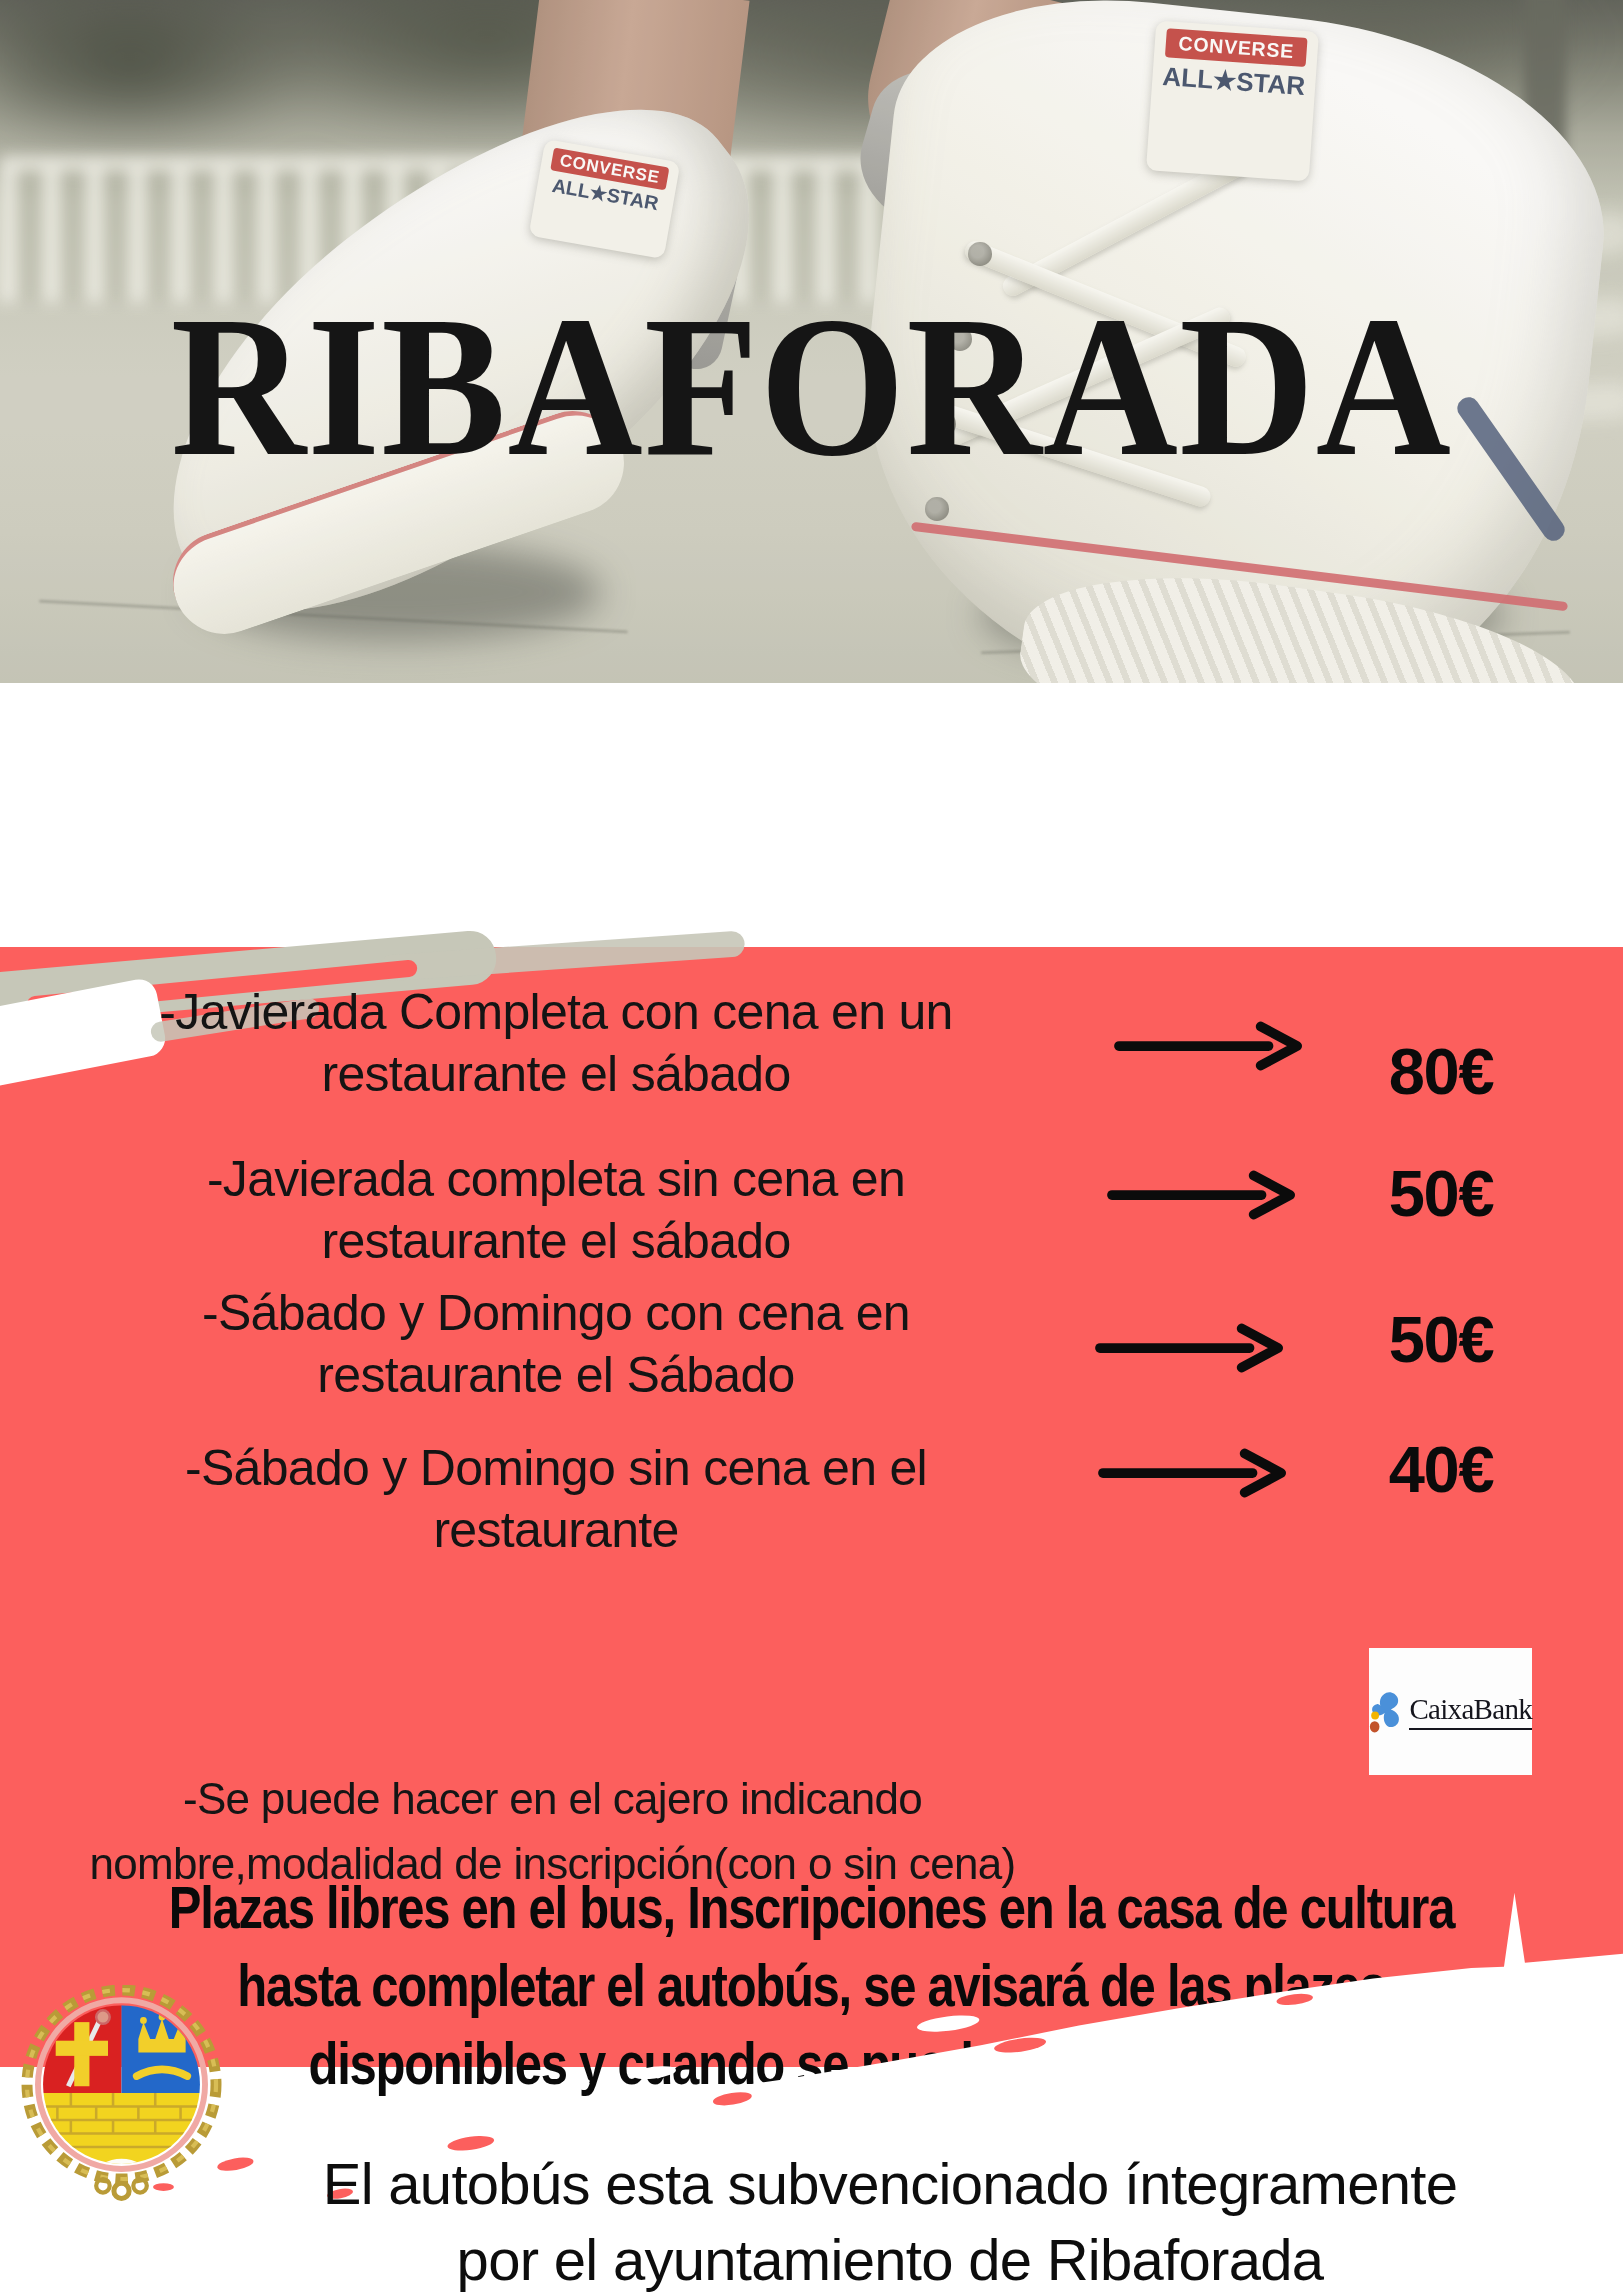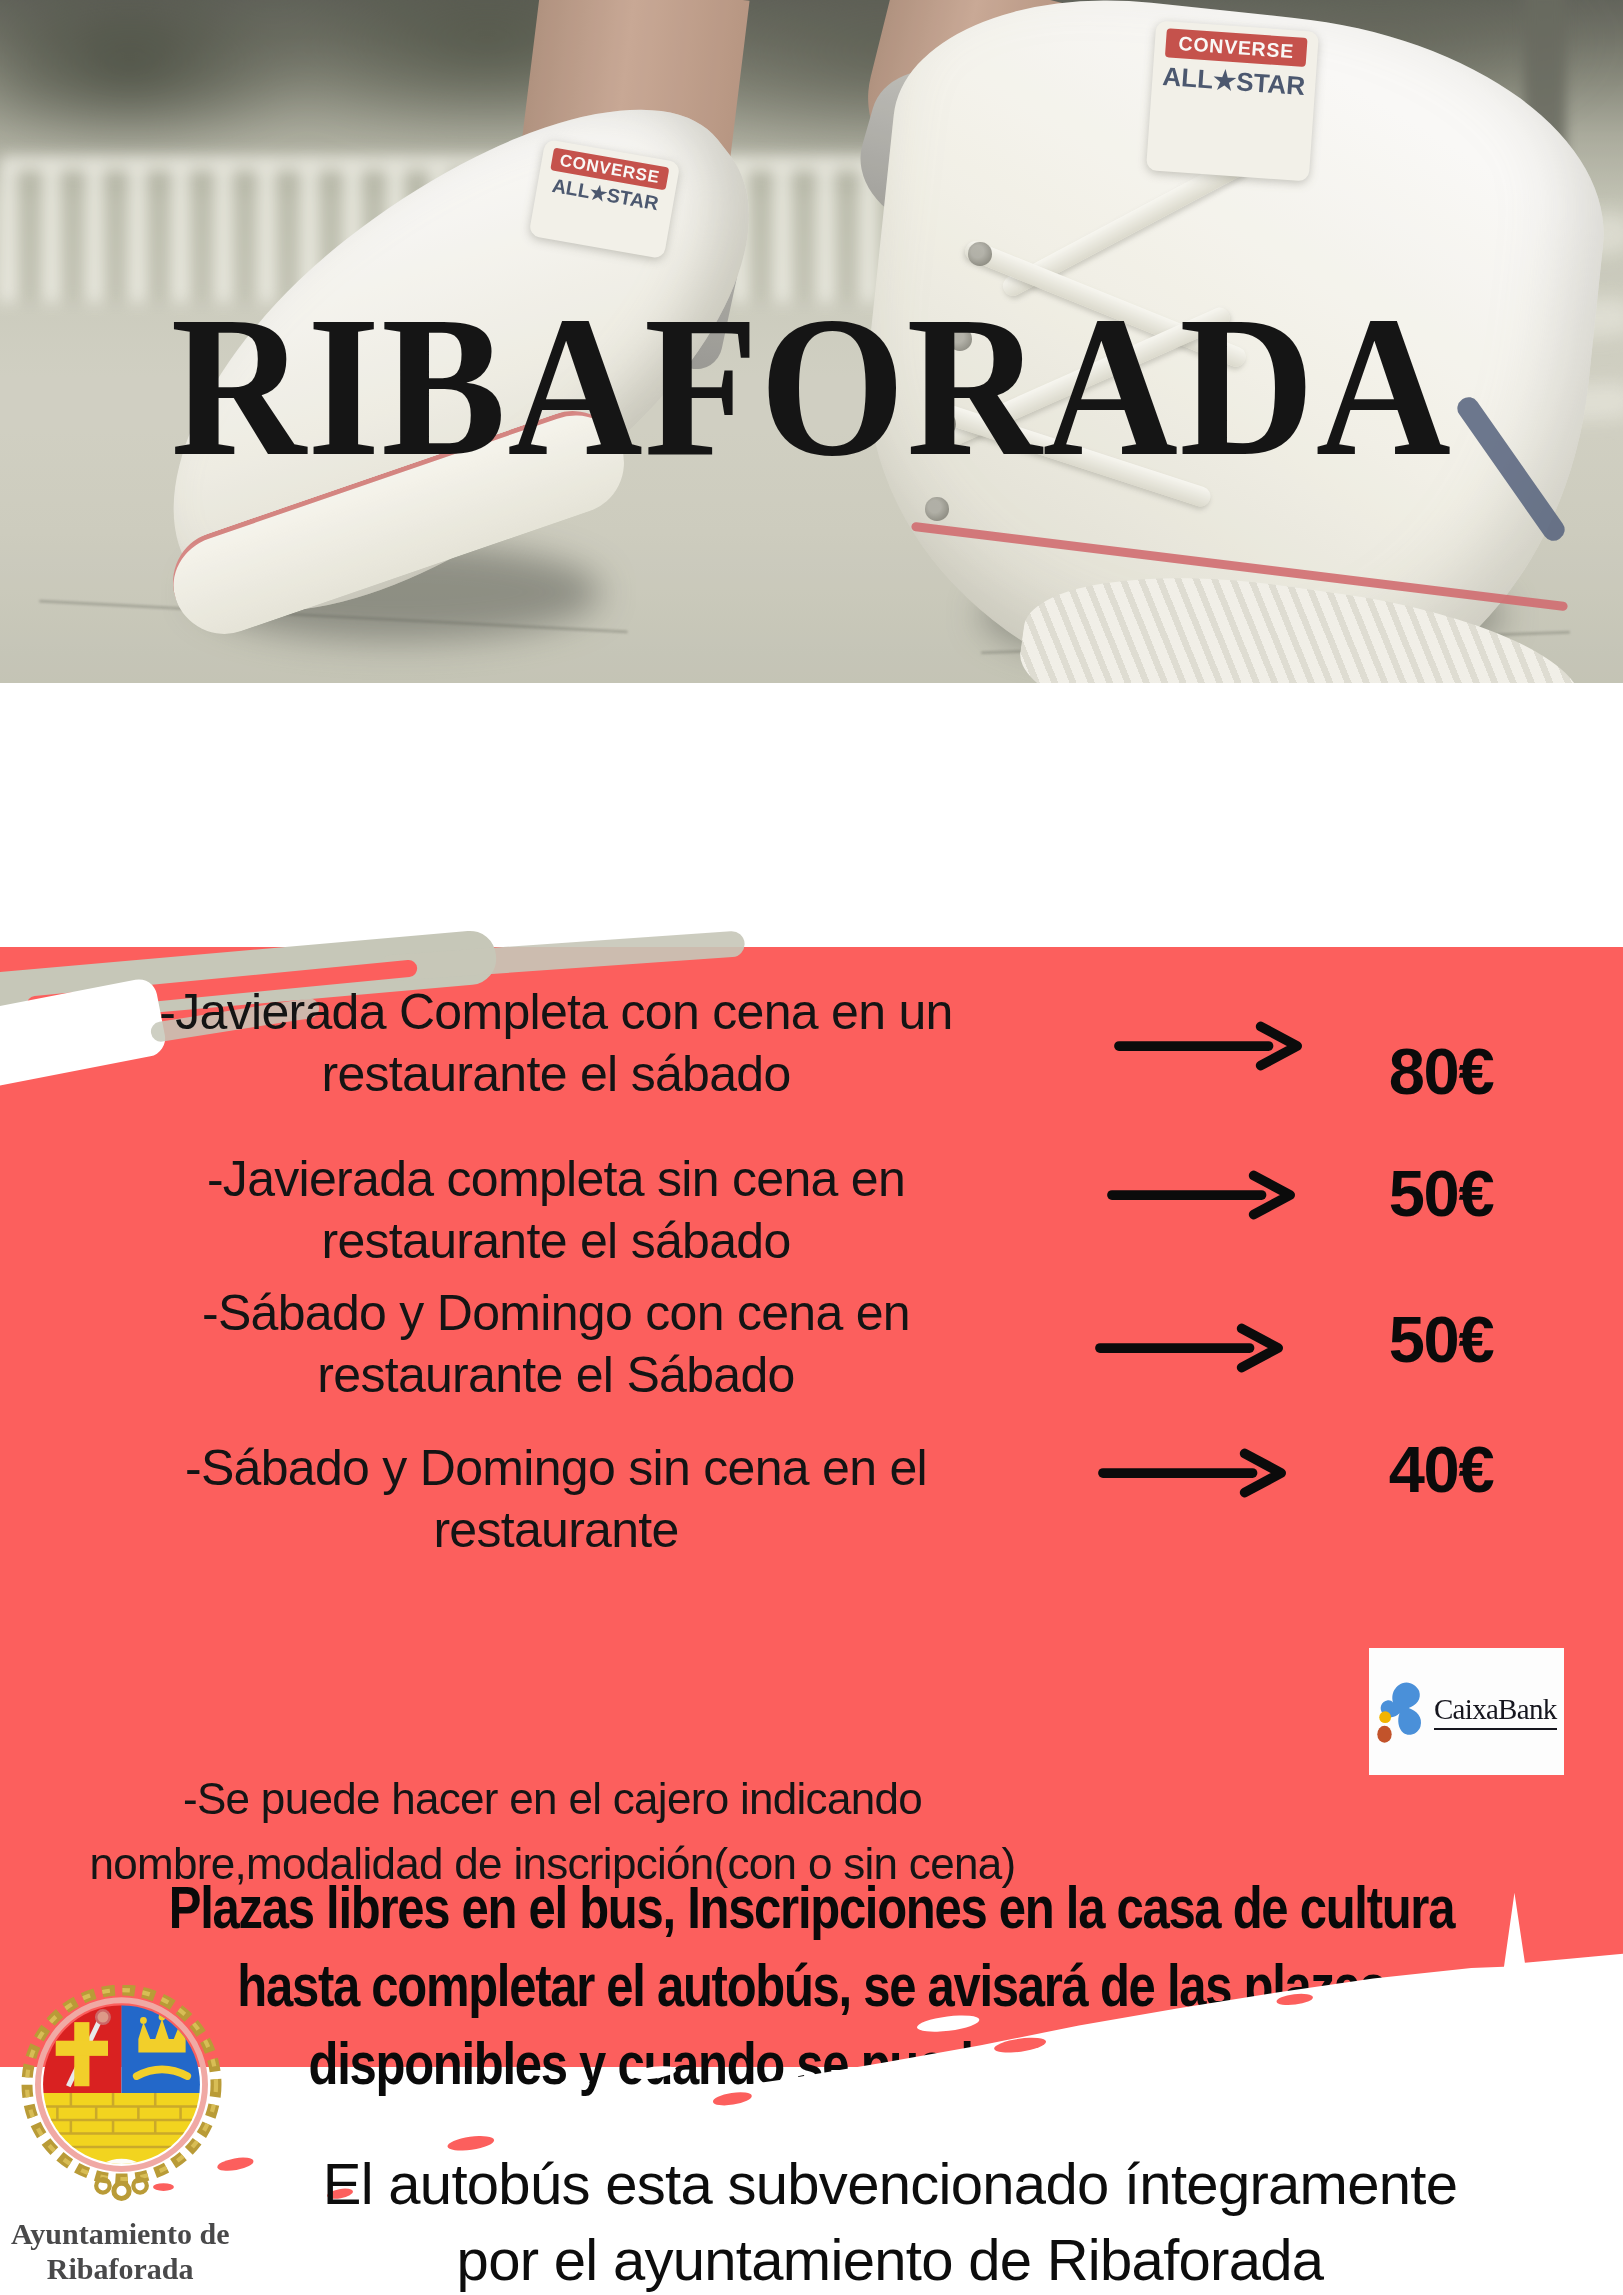--- a/index.html
+++ b/index.html
@@ -130,22 +130,22 @@
   .pr1{top:65px;margin-top:24px;} .pr2{top:211px;} .pr3{top:357px;} .pr4{top:487px;}
 
   .inscription{
     position:absolute;left:26px;top:616px;width:1491px;text-align:center;color:#0a0a0a;
     font-family:"Liberation Serif",serif;font-weight:700;font-size:65px;line-height:84px;
     letter-spacing:-1.3px;
   }
   .inscription .line{display:inline-block;transform:scale(.85,1.15);}
 
   .caixa-box{
-    position:absolute;left:1369px;top:701px;width:195px;height:127px;background:#fdfdfd;
-    display:flex;align-items:center;justify-content:center;gap:6.5px;
+    position:absolute;left:1369px;top:701px;width:163px;height:127px;background:#fdfdfd;
+    display:flex;align-items:center;justify-content:space-between;gap:6.5px;
   }
   .caixa-label{
     font-family:"Liberation Serif",serif;font-size:29px;color:#16161e;
     border-bottom:2.6px solid #16161e;padding-bottom:2.6px;letter-spacing:-0.7px;
   }
 
   .cajero{
     position:absolute;left:62px;top:819px;width:981px;text-align:center;color:#151515;
     font:400 44px/65px "Liberation Sans",sans-serif;letter-spacing:-0.7px;
   }
@@ -343,17 +343,15 @@
       </g>
 
       <path d="M78 256 L78 226 Q120 186 162 226 L162 256 Z" fill="#fdfdf8"></path>
       <g stroke="#2368c9" stroke-width="5" fill="none">
         <path d="M82 226 Q95 218 108 226 T134 226 T160 226"></path>
         <path d="M84 238 Q97 230 110 238 T136 238 T160 238"></path>
         <path d="M88 250 Q101 242 114 250 T140 250 T158 250"></path>
       </g>
     </g>
   </svg>
-  <div class="ayto ml">Ayuntamiento de
-Ribaforada</div>
 
 </div>
 
 
 </body></html>

